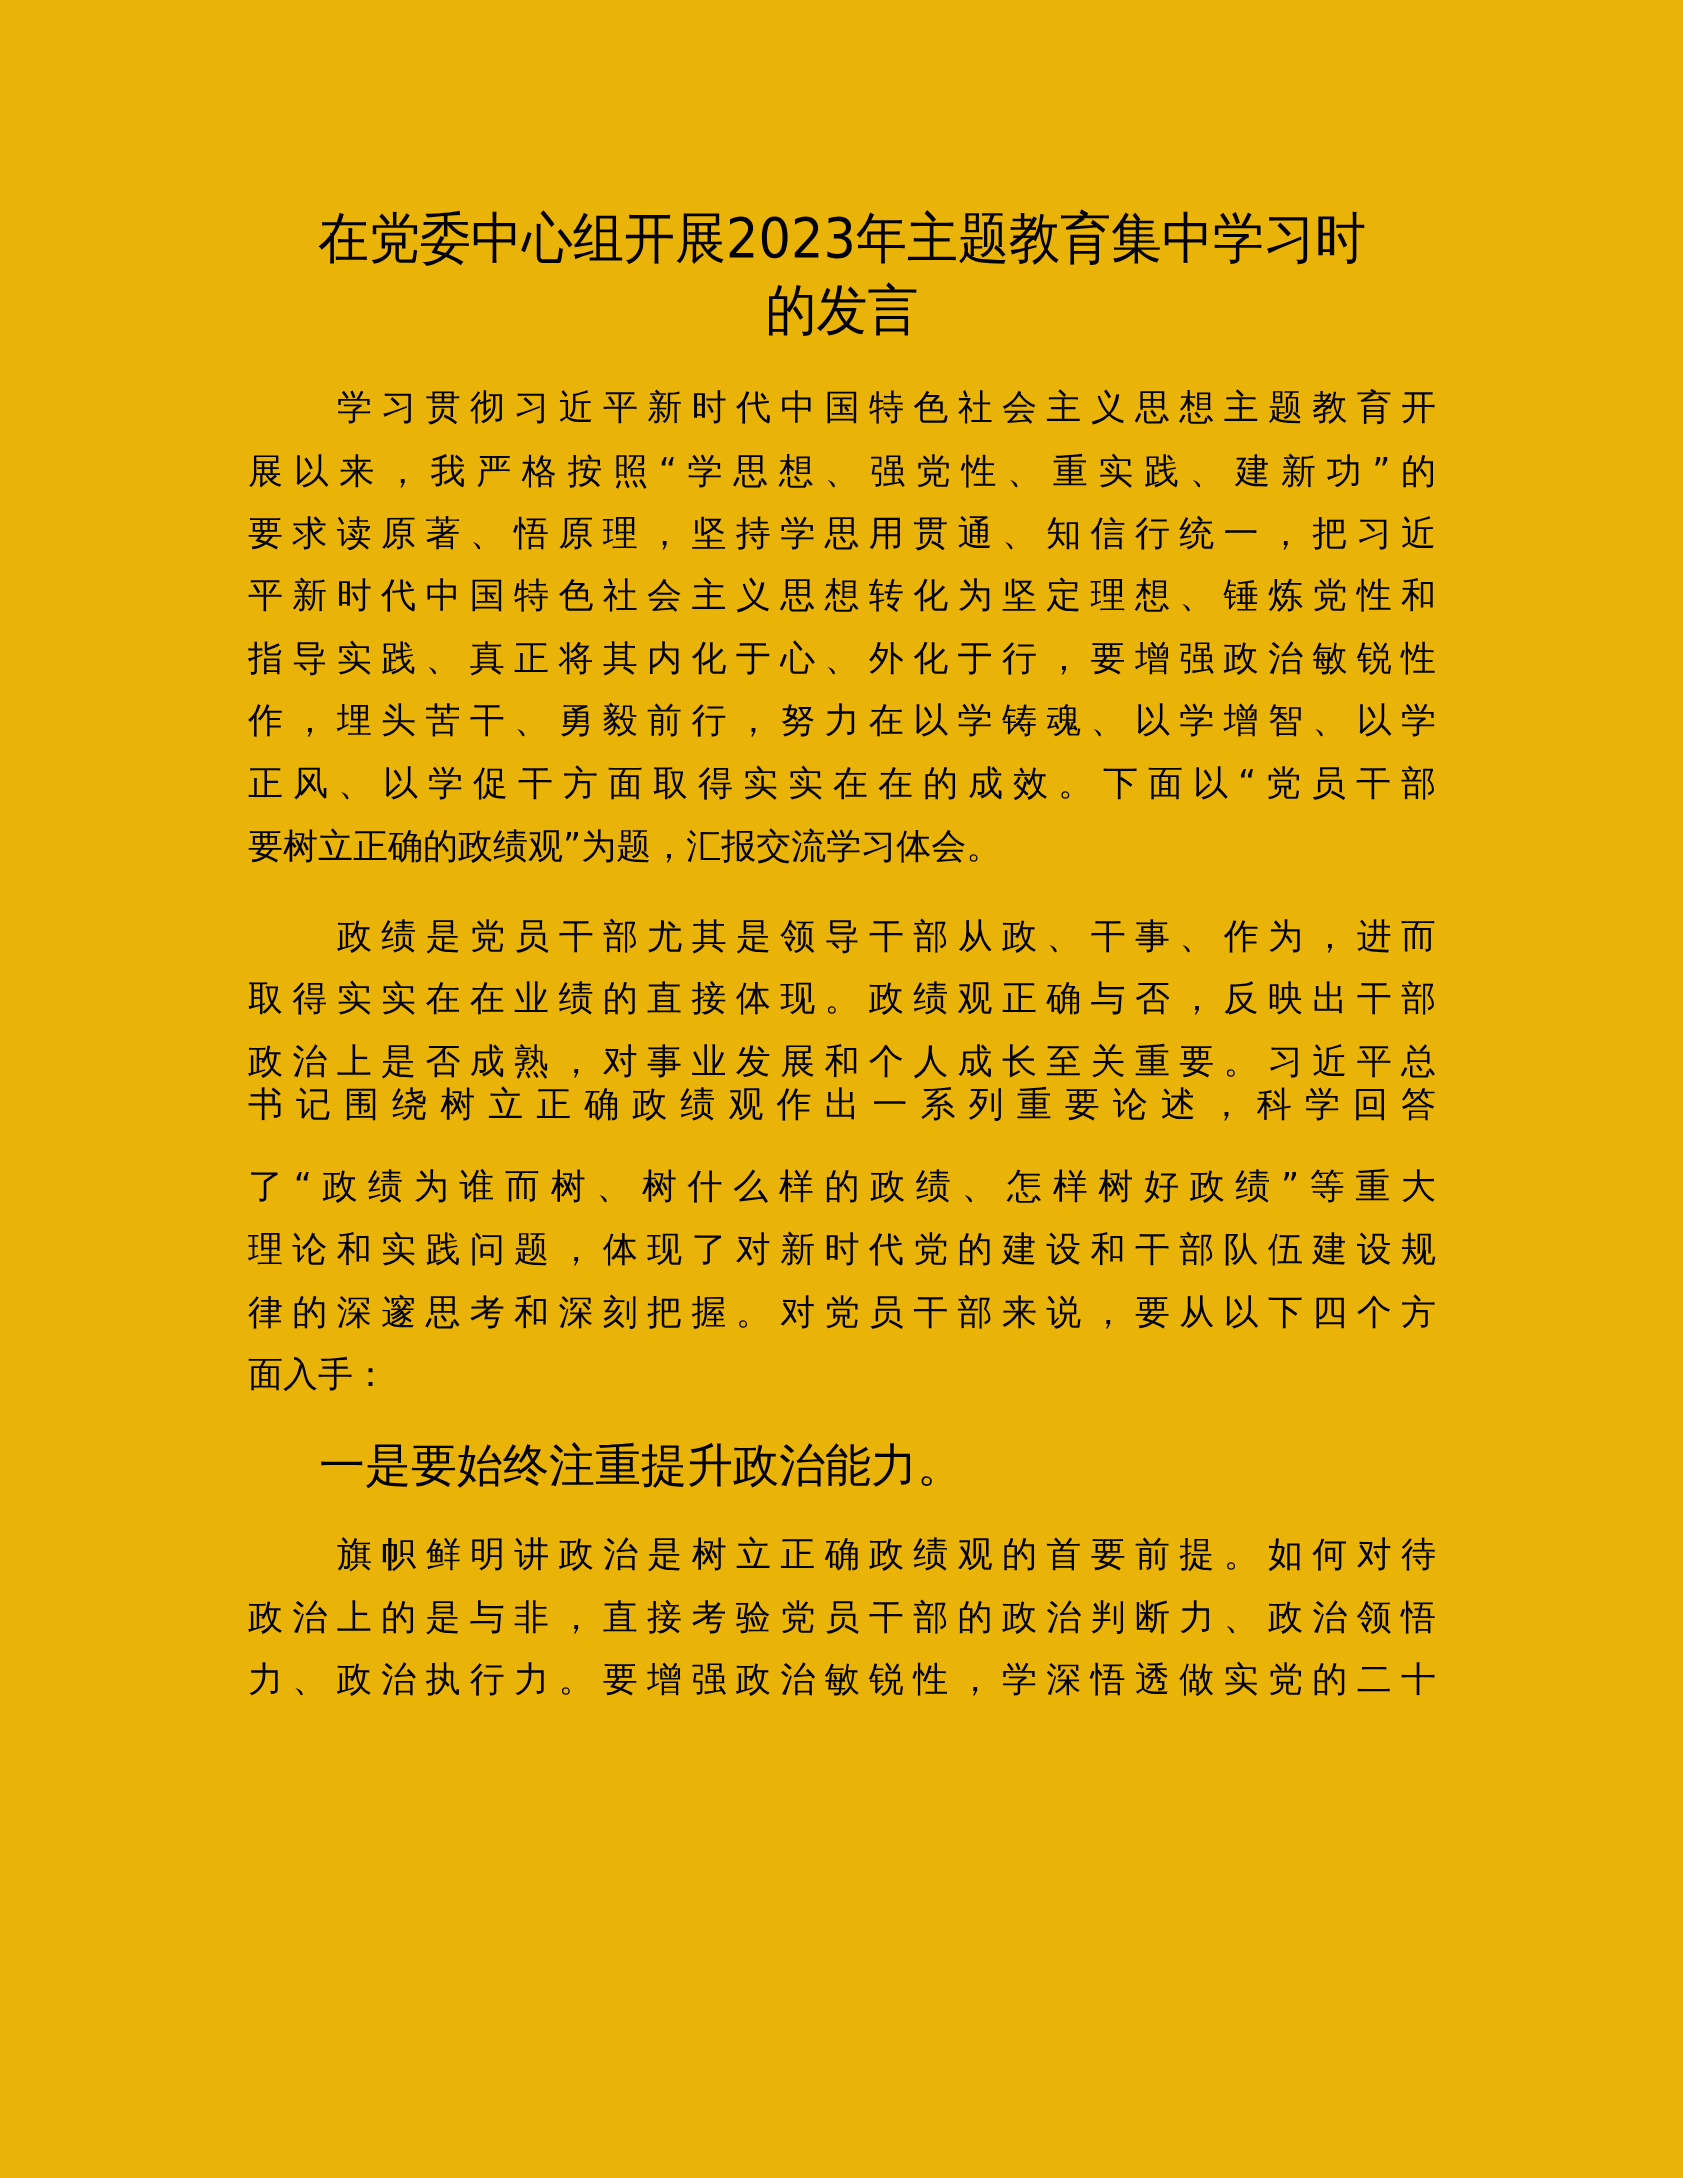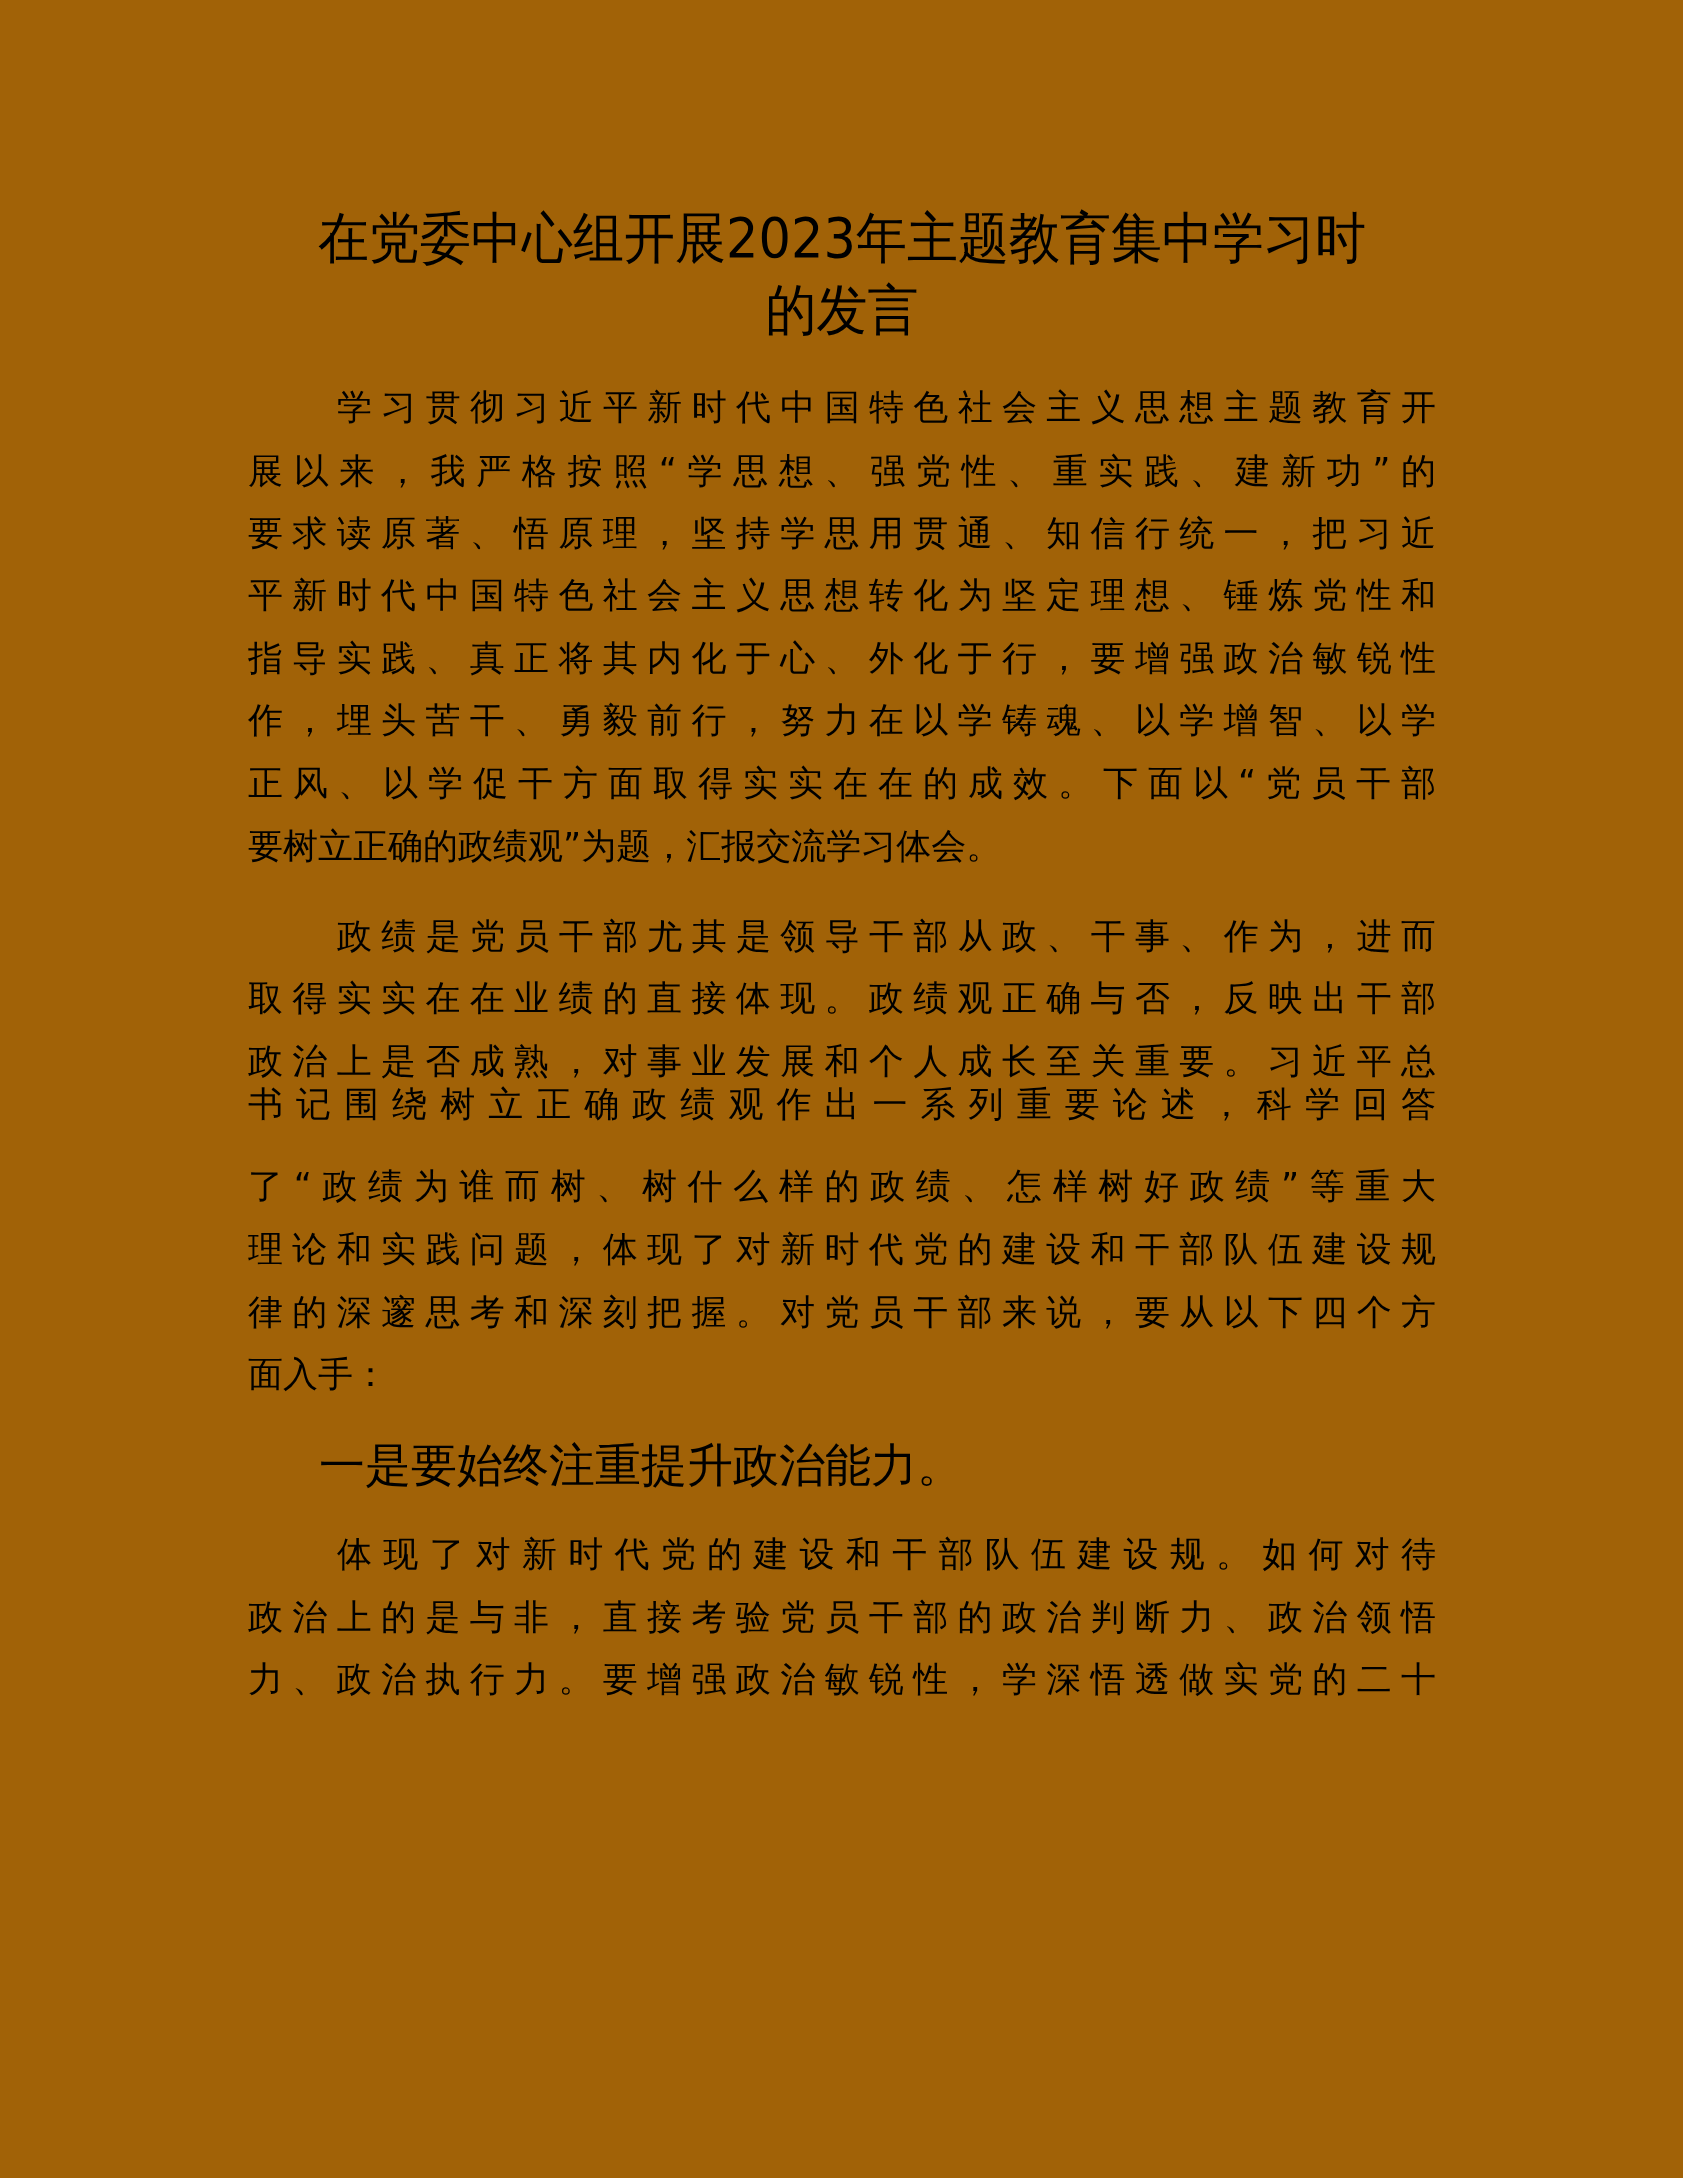--- a/index.html
+++ b/index.html
@@ -14,21 +14,21 @@
     overflow: hidden;
     font-family: "DejaVu Sans", "Liberation Sans", sans-serif;
     color: #000000;
   }
   .page {
     position: absolute;
     left: 0;
     top: 0;
     width: 1683px;
     height: 2178px;
-    background: #a16207;
+    background: #eab308;
   }
   .title {
     position: absolute;
     left: 228px;
     width: 1228px;
     text-align: center;
     font-size: 51px;
     line-height: 71px;
     letter-spacing: 0px;
     white-space: nowrap;
@@ -86,18 +86,18 @@
   <div class="line" style="top:969px;">取得实实在在业绩的直接体现。政绩观正确与否，反映出干部</div>
   <div class="line" style="top:1032px;">政治上是否成熟，对事业发展和个人成长至关重要。习近平总</div>
   <div class="line" style="top:1039px;margin-top:36px;">书记围绕树立正确政绩观作出一系列重要论述，科学回答</div>
   <div class="line" style="top:1157px;">了“政绩为谁而树、树什么样的政绩、怎样树好政绩”等重大</div>
   <div class="line" style="top:1220px;">理论和实践问题，体现了对新时代党的建设和干部队伍建设规</div>
   <div class="line" style="top:1283px;">律的深邃思考和深刻把握。对党员干部来说，要从以下四个方</div>
   <div class="line last" style="top:1345px;">面入手：</div>
 
   <div class="heading-line" style="top:1436px;">一是要始终注重提升政治能力。</div>
 
-  <div class="line indent" style="top:1525px;">体现了对新时代党的建设和干部队伍建设规。如何对待</div>
+  <div class="line indent" style="top:1525px;">旗帜鲜明讲政治是树立正确政绩观的首要前提。如何对待</div>
   <div class="line" style="top:1588px;">政治上的是与非，直接考验党员干部的政治判断力、政治领悟</div>
   <div class="line" style="top:1650px;">力、政治执行力。要增强政治敏锐性，学深悟透做实党的二十</div>
 
 </div>
 
 
 </body></html>

